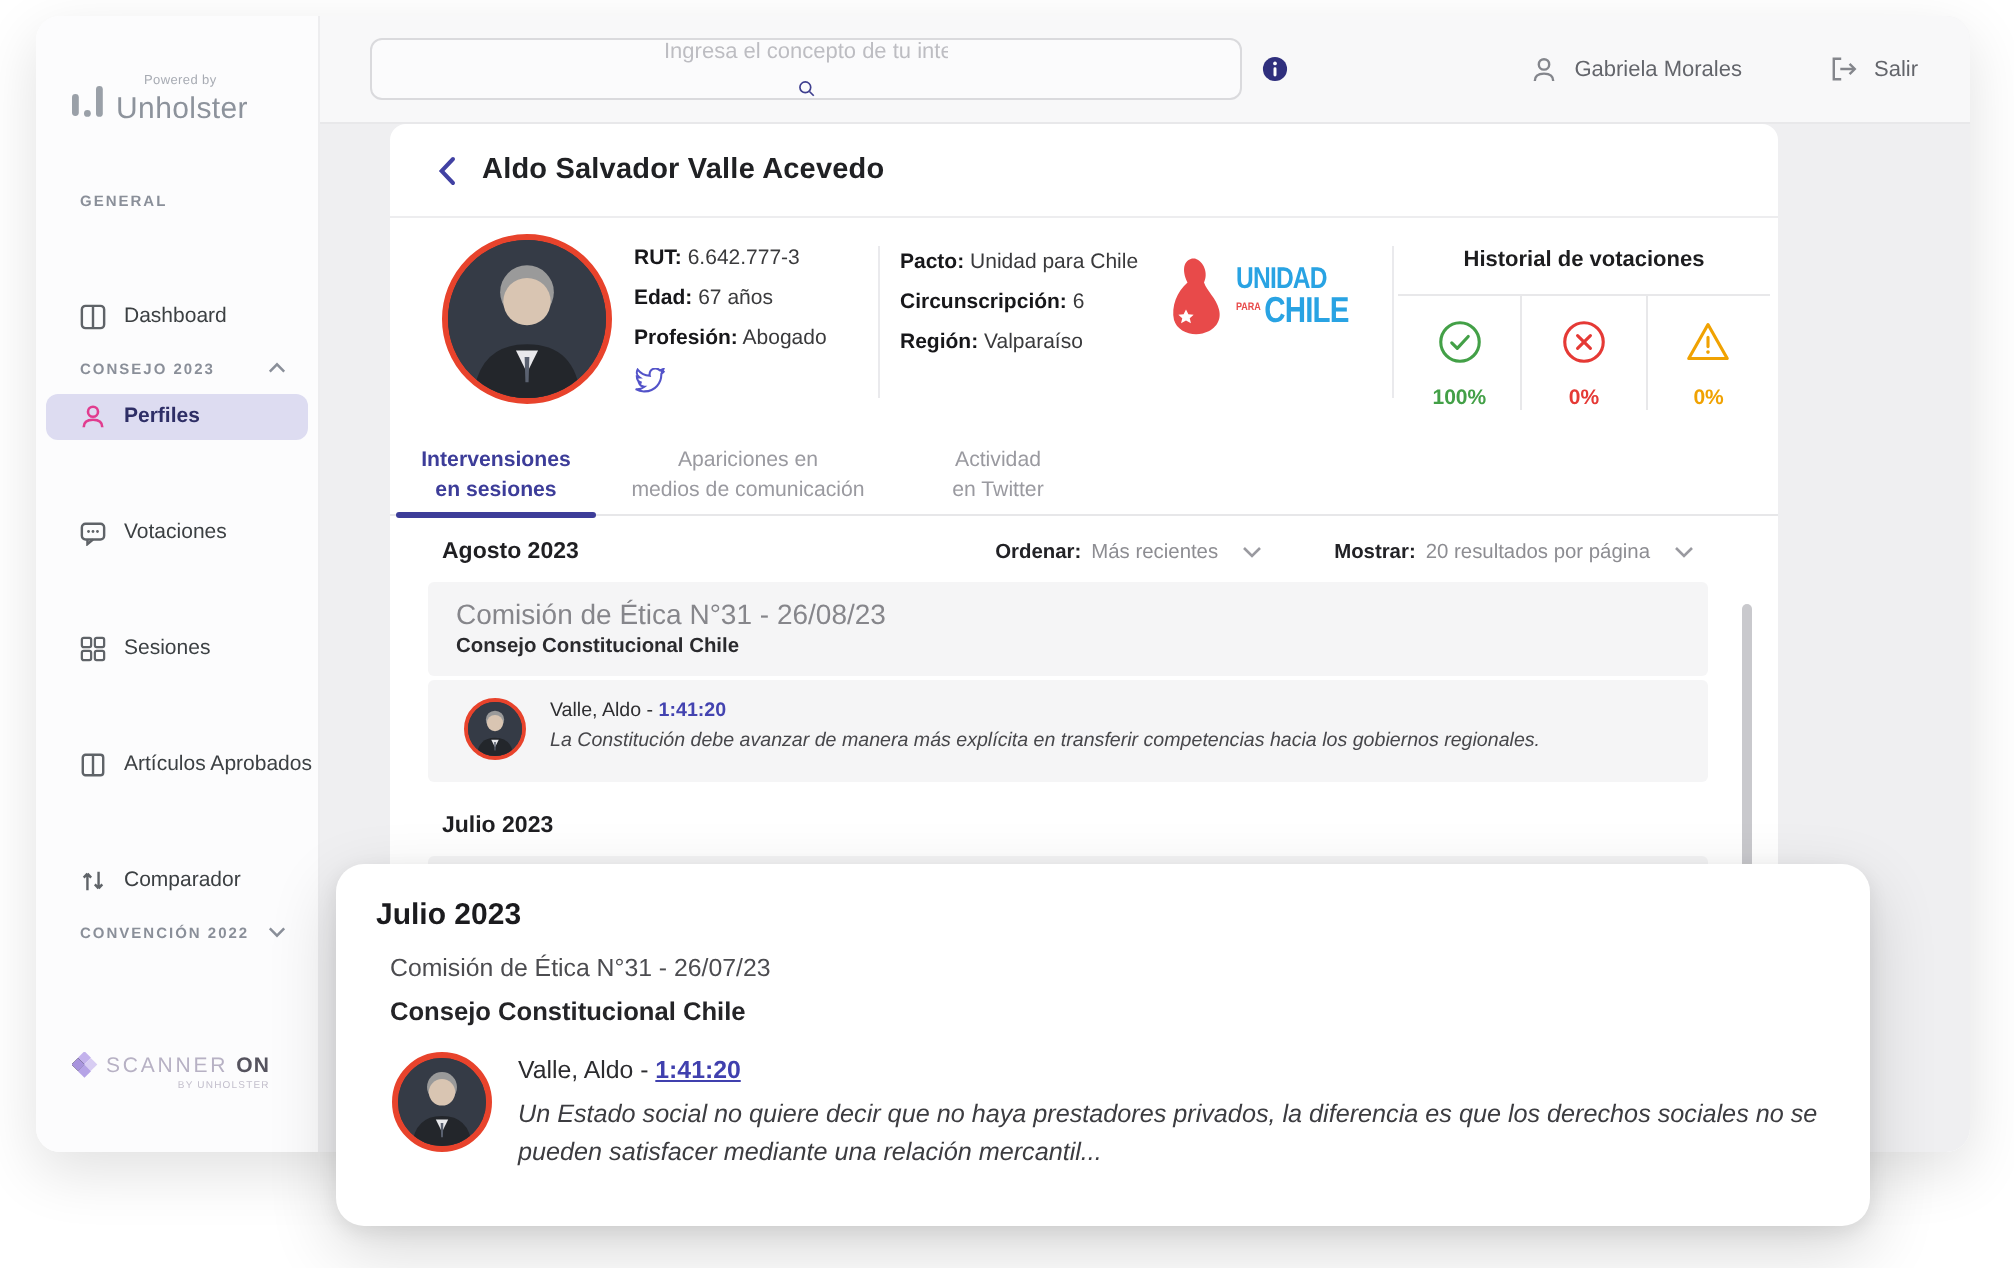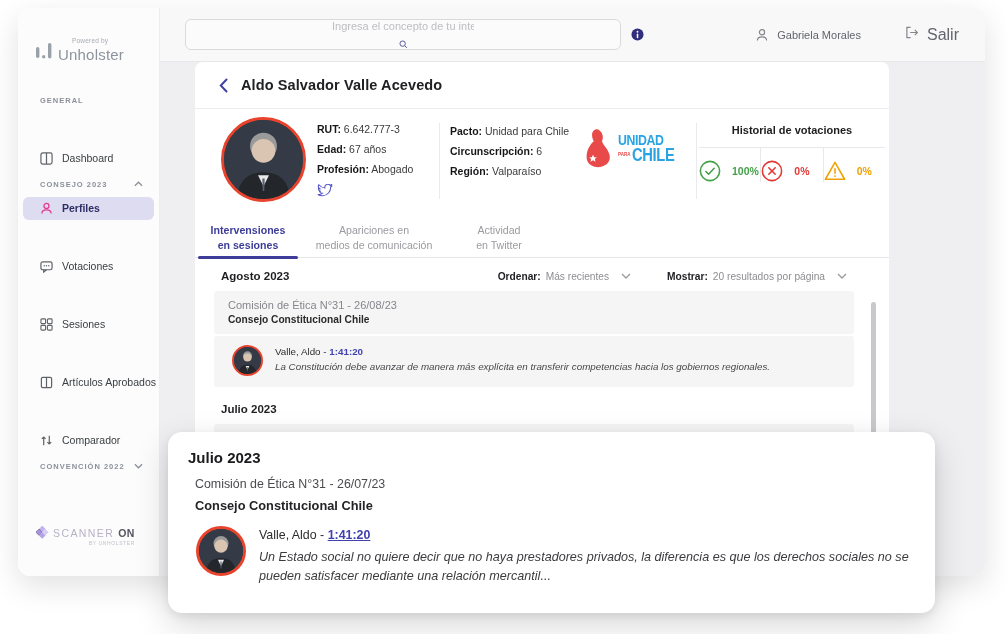--- a/index.html
+++ b/index.html
@@ -37,22 +37,22 @@
   .topbar { height:54px; background:#f8f8f9; border-bottom:1px solid #e8e8ea;
             display:flex; align-items:center; padding:0 26px 0 25px; }
   .search { width:436px; height:31px; border:1px solid #dadadd; border-radius:6px;
             background:#fbfbfc; display:flex; align-items:center; padding:0 11px; gap:8px;flex-direction:column; }
   .search input { flex:1; border:0; outline:0; background:transparent; font-size:11px;
                   color:#555; font-family:inherit; }
   .search input::placeholder { color:#bdbdc2; }
   .info-dot { width:13px; height:13px; margin-left:10px; cursor:pointer; }
   .user-area { margin-left:auto; display:flex; align-items:center; gap:8px;
                color:#63656b; font-size:11px; cursor:pointer; }
-  .logout { display:flex; align-items:flex-start; gap:8px; margin-left:44px;
-            color:#63656b; font-size:16px; cursor:pointer; }
+  .logout { display:flex; align-items:flex-end; gap:8px; margin-left:44px;
+            color:#63656b; font-size:11px; cursor:pointer; }
 
   
   .card { position:absolute; left:35px; top:54px; width:694px; height:502px;
           background:#fff; border-radius:8px; }
   .card-header { height:47px; display:flex; align-items:center; gap:13px;
                  padding:0 24px; border-bottom:1px solid #ededef; }
   .back-btn { display:flex; align-items:center; cursor:pointer; }
   .page-title { font-size:14.5px; font-weight:bold; color:#202124; letter-spacing:.1px; }
 
   .profile-row { position:relative; height:100px; }
@@ -71,21 +71,21 @@
   .pl-text { display:flex; flex-direction:column; line-height:.92; transform:scaleX(.82); transform-origin:left center; }
   .pl-u { font-size:15px; font-weight:bold; color:#29a3e3; letter-spacing:-.5px; }
   .pl-row { display:flex; align-items:center; gap:2px; }
   .pl-p { font-size:5.5px; font-weight:bold; color:#e84a4a; }
   .pl-c { font-size:18px; font-weight:bold; color:#29a3e3; letter-spacing:-.5px; }
 
   .votes { position:absolute; left:504px; top:6px; width:186px; }
   .votes-title { text-align:center; font-size:11px; font-weight:bold; color:#1d1d1f;
                  padding:9px 0 11px; border-bottom:1px solid #e8e8ea; }
   .votes-row { display:flex; }
-  .vote-cell { flex:1; display:flex; flex-direction:row; align-items:center;
+  .vote-cell { flex:1; display:flex; flex-direction:column; align-items:center;
                padding-top:12px; gap:11px; }
   .vote-cell + .vote-cell { border-left:1px solid #e8e8ea; }
   .vote-val { font-size:10.5px; font-weight:bold; }
   .vv-green { color:#43a047; } .vv-red { color:#e53935; } .vv-orange { color:#f0a202; }
 
   .tabs-row { position:relative; display:flex; margin-top:9px; border-bottom:1px solid #e7e7e9;
               padding-left:3px; height:40px; }
   .tab { display:flex; flex-direction:column; justify-content:center; text-align:center;
          font-size:10.6px; line-height:1.4; color:#9a9aa0; cursor:pointer; position:relative; }
   .tab1 { width:100px; }
@@ -101,21 +101,21 @@
   .month2 { margin:16px 0 0 26px; }
   .ctrl { display:flex; align-items:center; gap:5px; font-size:10.2px; cursor:pointer; }
   .ctrl-label { font-weight:bold; color:#222226; }
   .ctrl-value { color:#8d8d92; }
   .ctrl-chevron { margin-left:7px; display:flex; }
   .spacer { flex:1; }
   .ctrl + .ctrl { margin-left:36px; }
 
   .meeting-card { background:#f5f5f6; border-radius:3px; margin:9px 35px 0 19px;
                   padding:8px 14px 9px; cursor:pointer; }
-  .meeting-line { font-size:11px; color:#86868b; }
+  .meeting-line { font-size:14px; color:#86868b; }
   .meeting-org { font-size:10.2px; font-weight:bold; color:#2a2a2d; margin-top:3px; }
   .quote-card { background:#f5f5f6; border-radius:3px; margin:2px 35px 0 19px;
                 padding:9px 14px 11px 18px; display:flex; gap:12px; cursor:pointer; }
   .avatar-sm { width:31px; height:31px; border-width:2px; flex-shrink:0; }
   .speaker-line { font-size:9.8px; color:#2e2e31; margin-top:1px; }
   .ts-link { color:#4343b0; font-weight:bold; text-decoration:none; cursor:pointer; }
   .quote-text { font-size:9.8px; font-style:italic; color:#47474b; margin-top:4px; }
 
   .scrollbar { position:absolute; right:13px; top:240px; width:5px; height:192px;
                background:#c9c9cd; border-radius:3px; cursor:pointer; }

